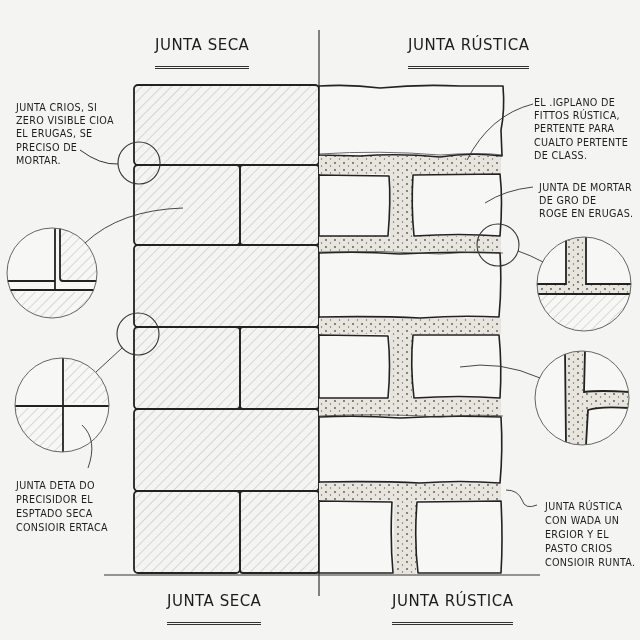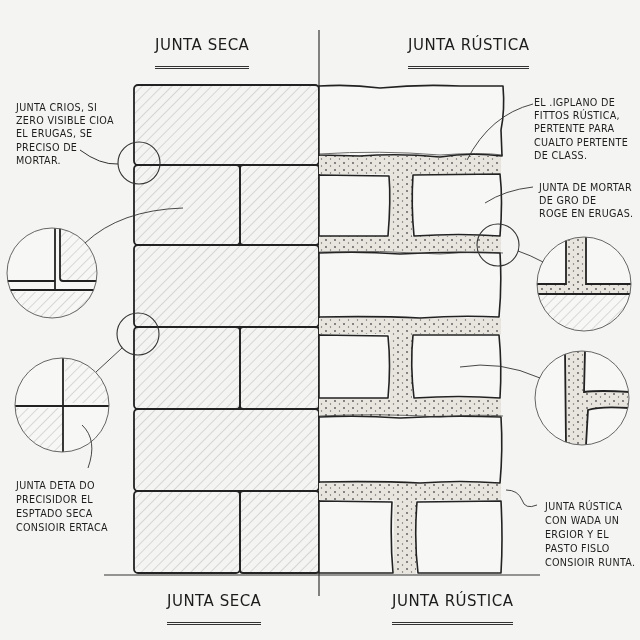--- a/index.html
+++ b/index.html
@@ -194,15 +194,15 @@
 <div class="note" style="left:539px; top:181px;">
   <div>JUNTA DE MORTAR</div>
   <div>DE GRO DE</div>
   <div>ROGE EN ERUGAS.</div>
 </div>
 
 <div class="note" style="left:545px; top:500px; line-height:14px;">
   <div>JUNTA RÚSTICA</div>
   <div>CON WADA UN</div>
   <div>ERGIOR Y EL</div>
-  <div>PASTO FISLO</div>
+  <div>PASTO CRIOS</div>
   <div>CONSIOIR RUNTA.</div>
 </div>
 
 </body></html>

